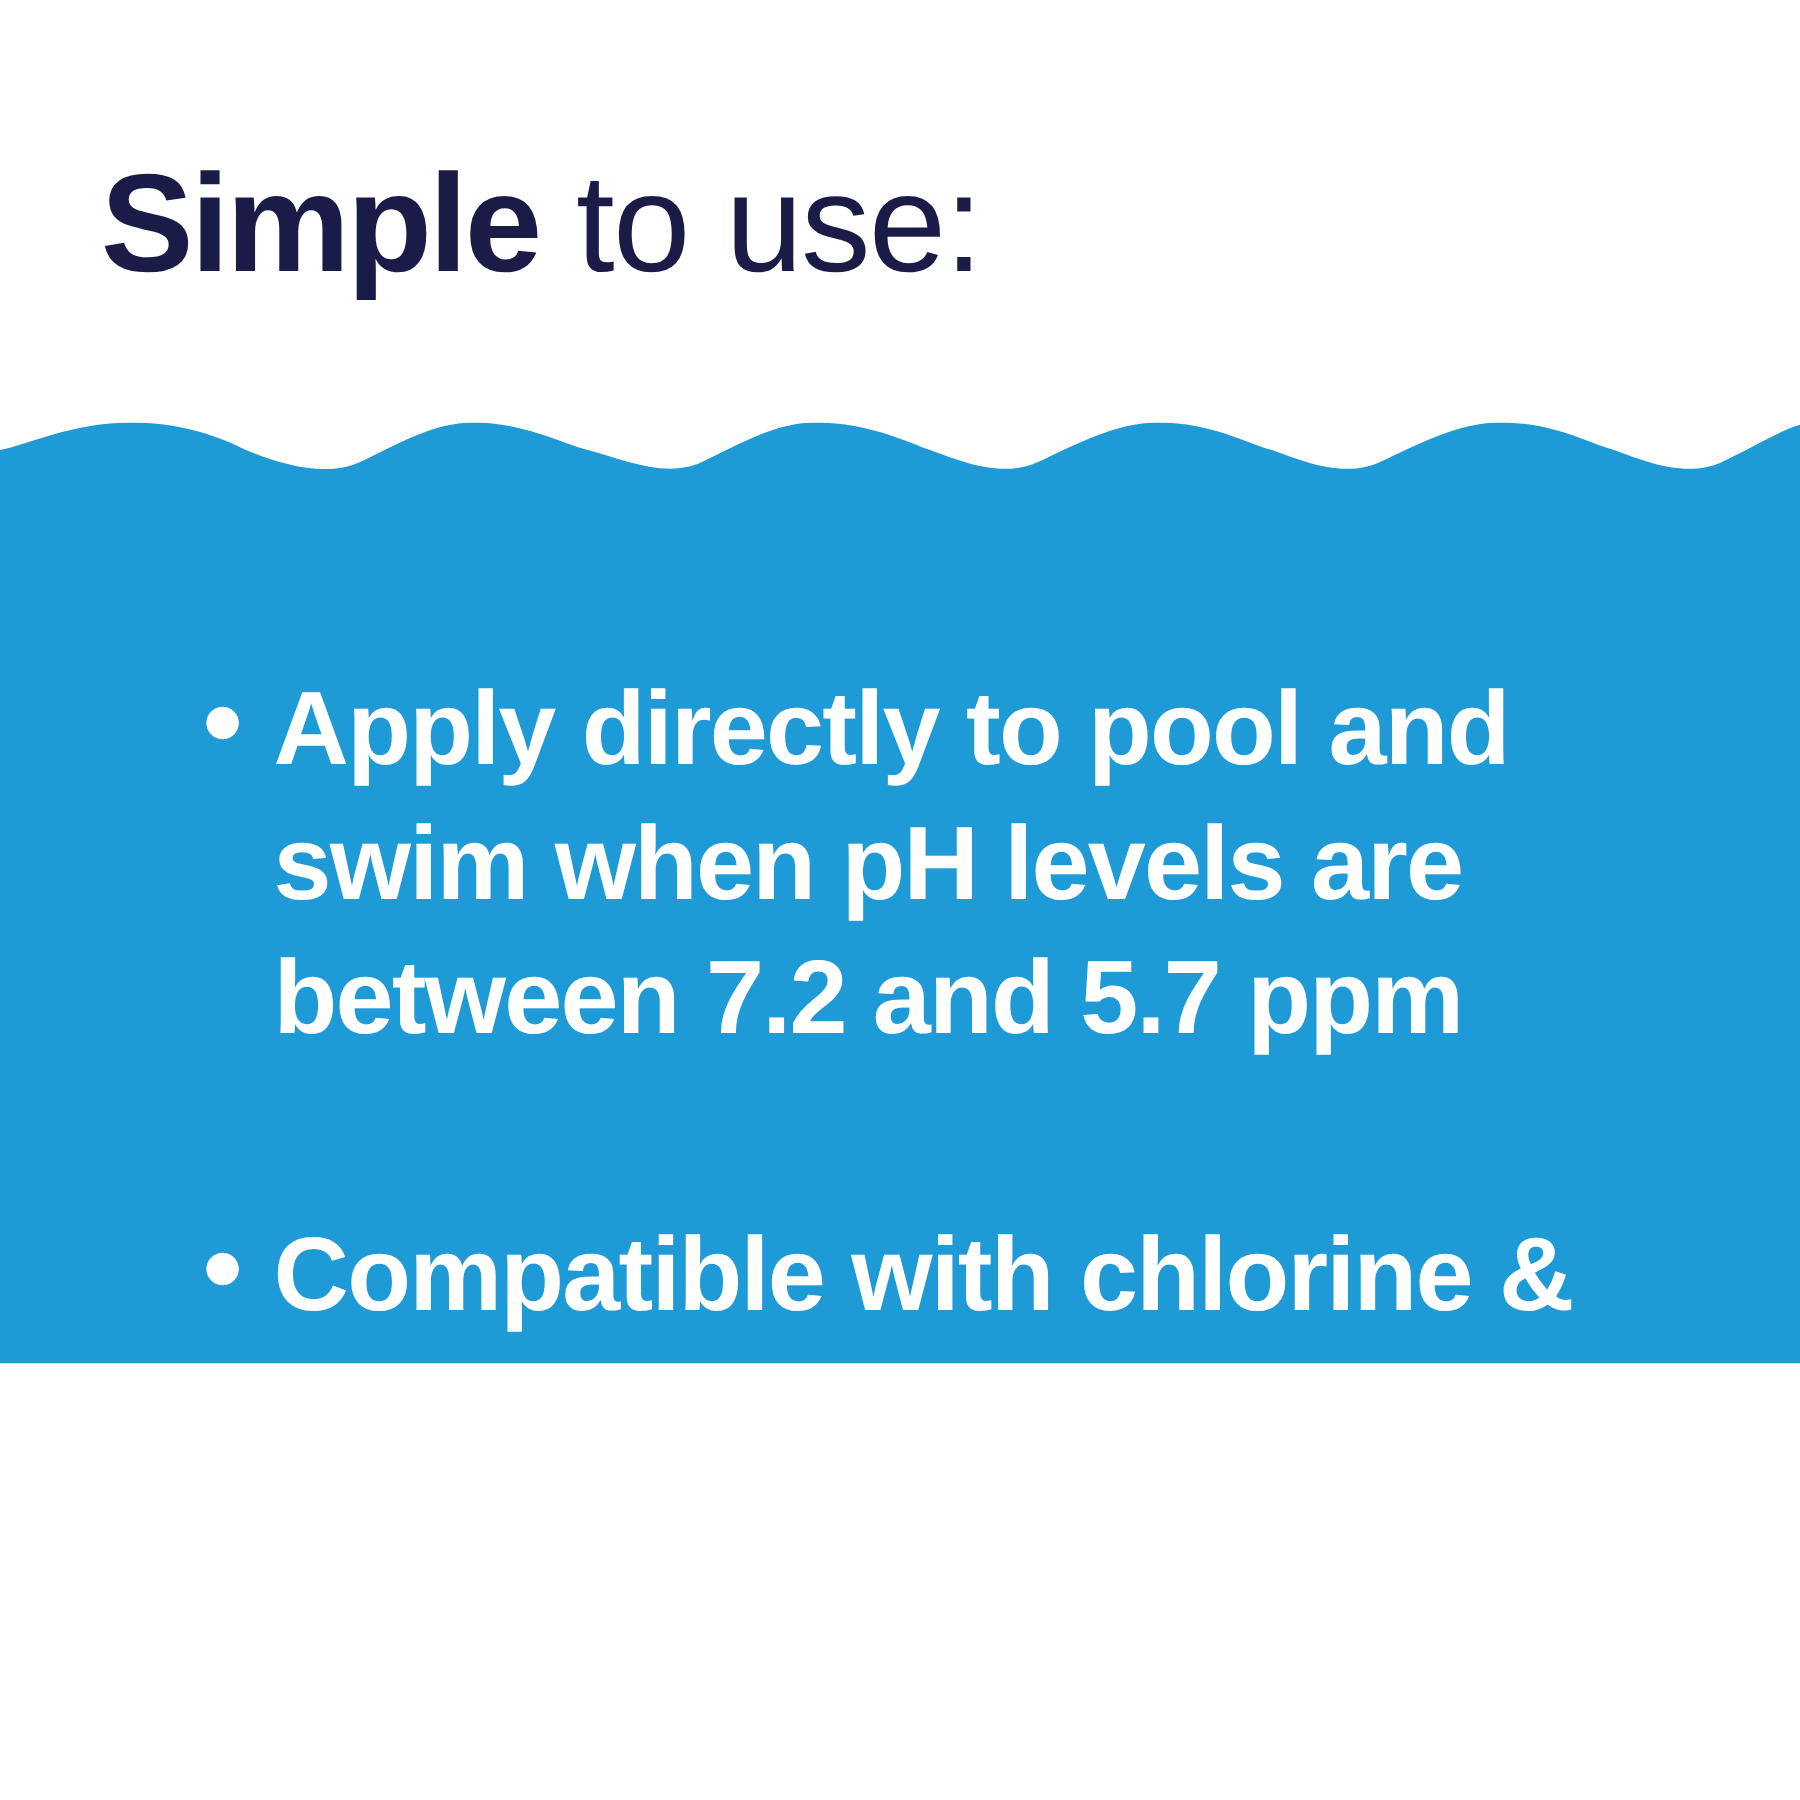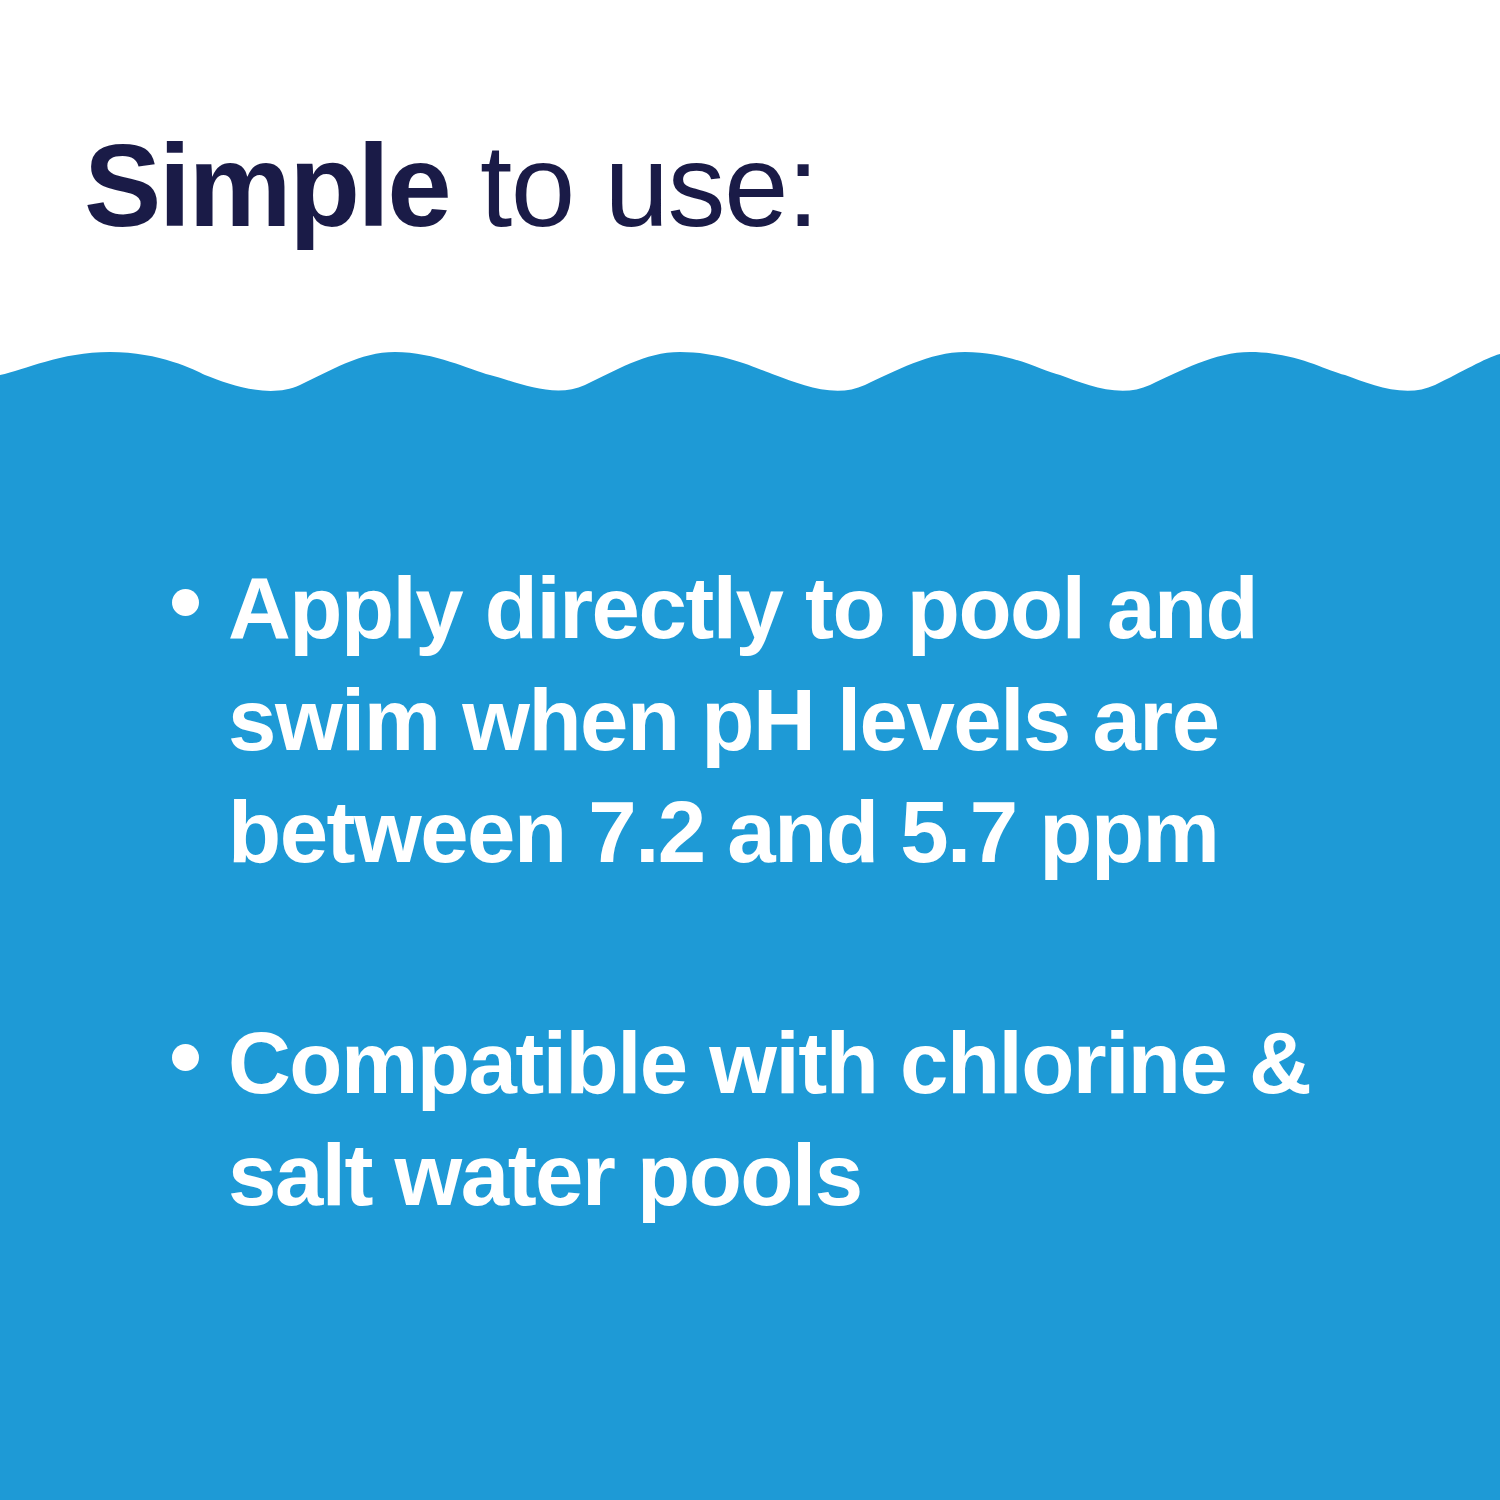--- a/index.html
+++ b/index.html
@@ -10,21 +10,21 @@
     width: 1500px;
     height: 1500px;
     overflow: hidden;
     font-family: "Liberation Sans", sans-serif;
     background: #ffffff;
   }
 
   #poster {
     position: relative;
     width: 1500px;
-    height: 1500px;
+    height: 1136px;
     background: #ffffff;
     overflow: hidden;
   }
 
   
   .top-band {
     position: absolute;
     left: 0;
     top: 0;
     width: 1500px;

